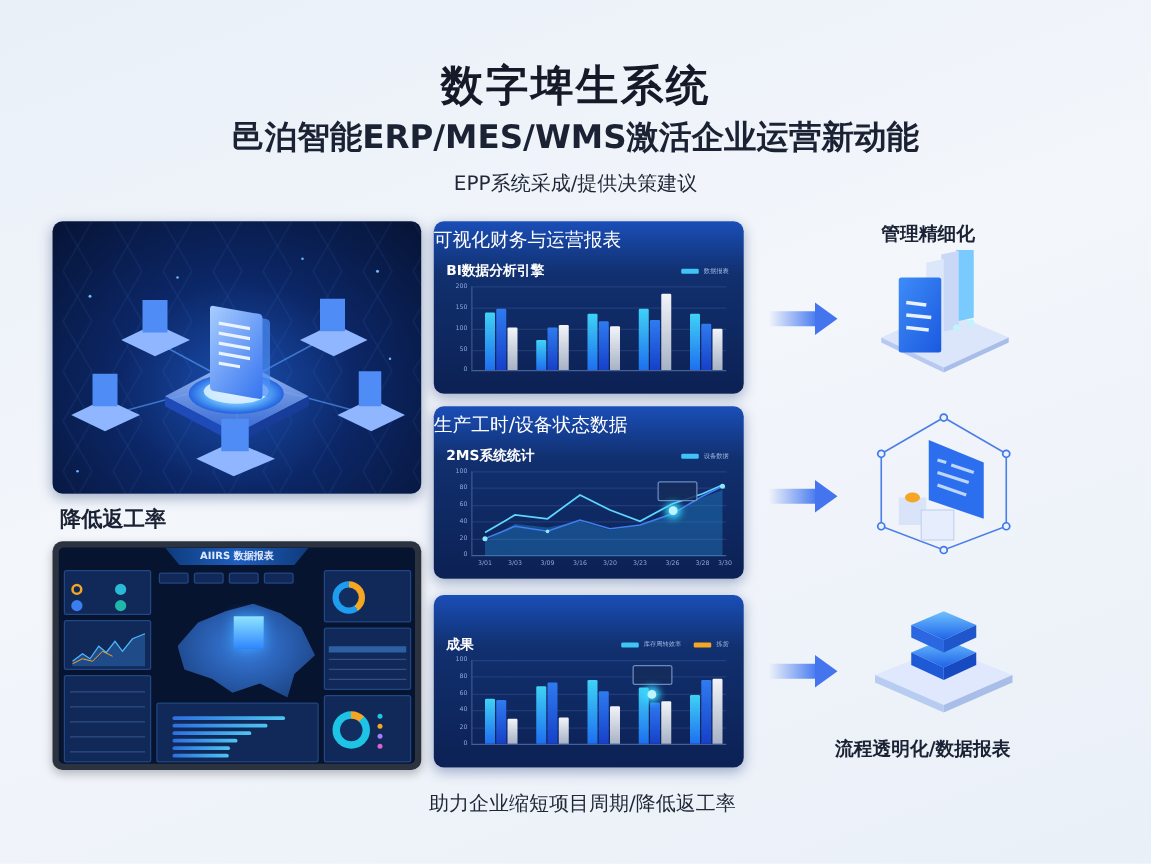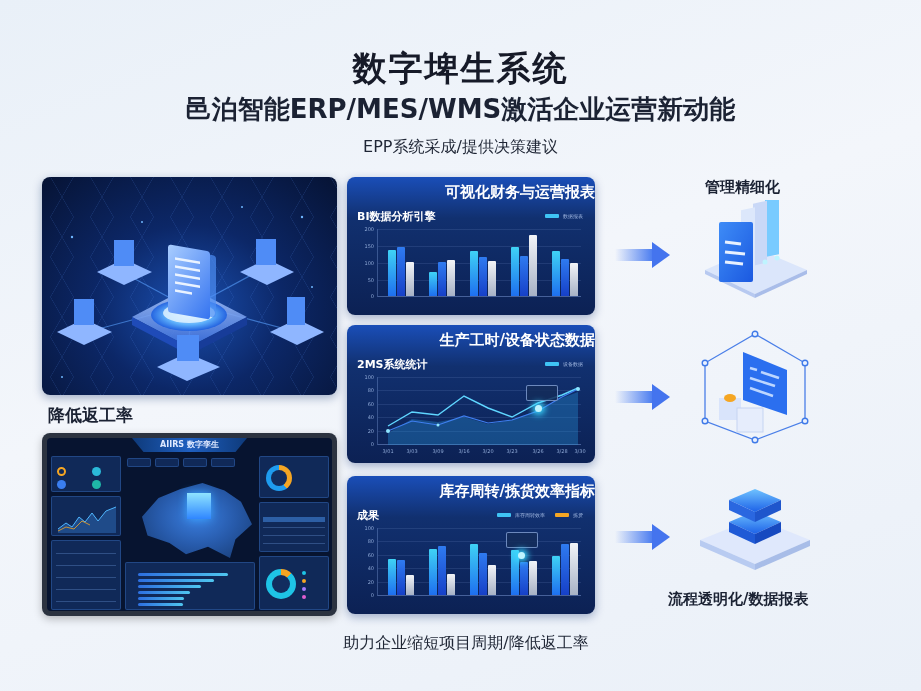--- a/index.html
+++ b/index.html
@@ -82,22 +82,22 @@
 
   
   .chart-card {
     position: absolute; left: 347px; width: 248px; height: 138px;
     border-radius: 8px;
     background: linear-gradient(180deg, #1a4eb8 0%, #11306f 30%, #0c2154 100%);
     box-shadow: 0 3px 10px rgba(10,40,110,0.35);
     overflow: hidden;
   }
   .chart-card .card-title {
-    position: absolute; left: 0; right: 0; top: 6px; text-align: right;
-    color: #fff; font-size: 15px; font-weight: bold;
+    position: absolute; left: 0; right: 0; top: 6px; text-align: left;
+    color: #fff; font-size: 15px; font-weight: normal;
   }
   .chart-card .sys-label {
     position: absolute; left: 10px; top: 32px; color: #fff; font-size: 11px; font-weight: bold;
   }
   .legend {
     position: absolute; top: 36px; right: 12px; display: flex; align-items: center; gap: 4px;
     font-size: 5px; color: #9fb6e0;
   }
   .legend .sw { width: 14px; height: 4px; border-radius: 1px; }
   .plot {
@@ -206,21 +206,21 @@
       <circle cx="100" cy="45" r="1"></circle>
         <circle cx="270" cy="110" r="1"></circle>
         <circle cx="20" cy="200" r="1"></circle>
     </g>
   </svg>
 </div>
 
 <div class="twin-label">降低返工率</div>
 <div class="twin-card">
   <div class="twin-screen">
-    <div class="ds-head">AIIRS 数字孪生</div>
+    <div class="ds-head">AIIRS 数据报表</div>
 
     <div class="ds-panel" style="left:4px;top:18px;width:70px;height:36px">
       <div style="position:absolute;left:5px;top:10px;width:9px;height:9px;border-radius:50%;border:2px solid #f5a623"></div>
       <div style="position:absolute;left:40px;top:10px;width:9px;height:9px;border-radius:50%;background:#2bb9d8"></div>
       <div style="position:absolute;left:5px;top:23px;width:9px;height:9px;border-radius:50%;background:#3a7ef0"></div>
       <div style="position:absolute;left:40px;top:23px;width:9px;height:9px;border-radius:50%;background:#1fb7a8"></div>
     </div>
     <div class="ds-panel" style="left:4px;top:58px;width:70px;height:40px">
       <svg width="70" height="40">
         <path d="M6 32 L14 26 L20 30 L27 20 L33 25 L40 16 L46 24 L54 14 L64 10 L64 36 L6 36 Z" fill="rgba(60,140,230,0.35)"></path>
@@ -351,21 +351,20 @@
       <span class="xtick" style="left:71px">3/16</span>
     <span class="xtick" style="left:95px">3/20</span>
       <span class="xtick" style="left:119px">3/23</span>
     <span class="xtick" style="left:145px">3/26</span>
       <span class="xtick" style="left:169px">3/28</span>
       <span class="xtick" style="left:187px">3/30</span>
   </div>
 </div>
 
 <div class="chart-card" style="top:476px">
-  <div class="card-title">库存周转/拣货效率指标</div>
   <div class="sys-label">成果</div>
   <div class="legend">
     <span class="sw" style="background:#3fc4f5"></span>
     <span>库存周转效率</span>
     <span class="sw" style="background:#f5a623;margin-left:6px"></span>
     <span>拣货</span>
   </div>
   <div class="plot">
     <div class="gridline" style="top:0"></div>
       <div class="gridline" style="top:13px"></div>

